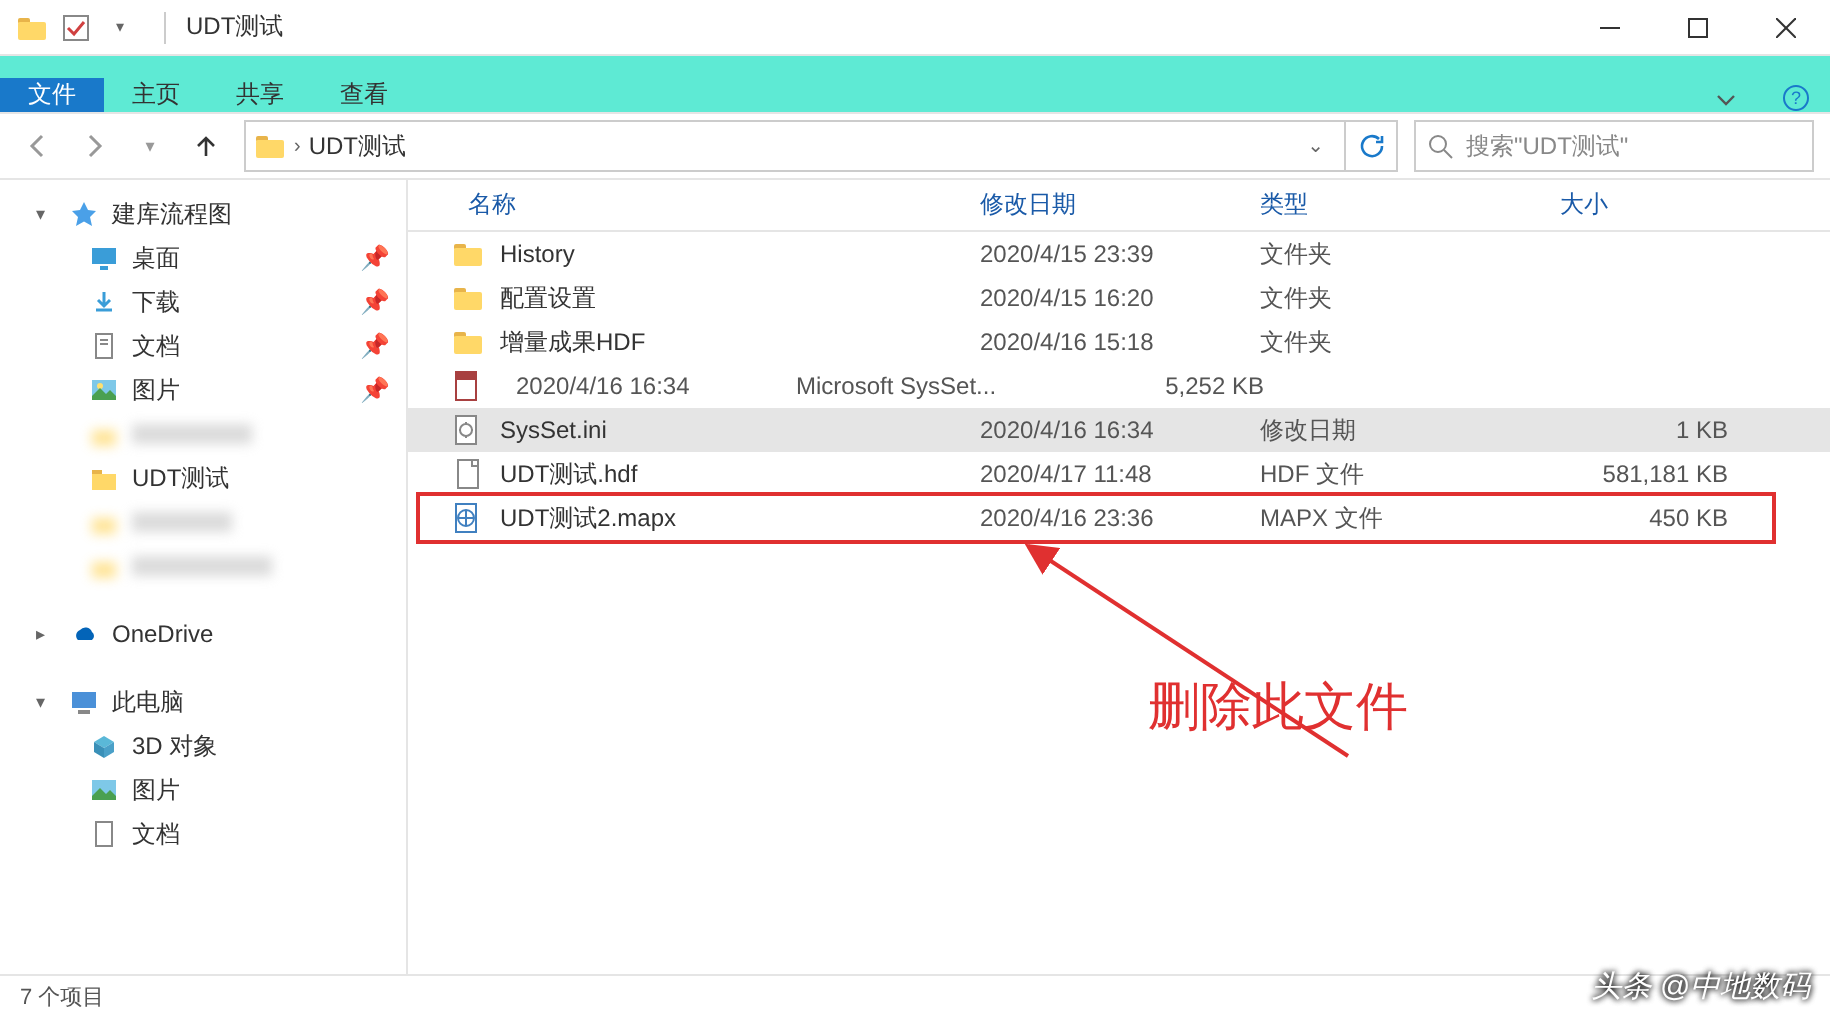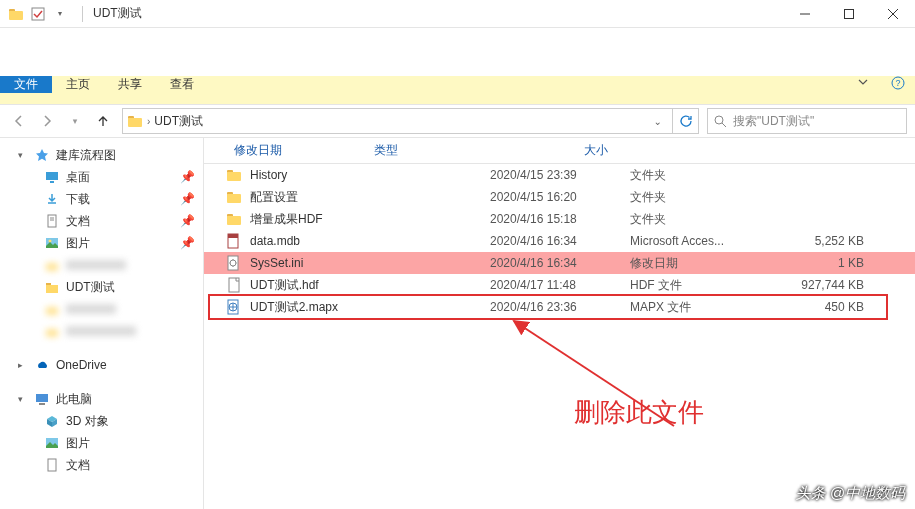--- a/index.html
+++ b/index.html
@@ -5,21 +5,21 @@
   * { box-sizing: border-box; margin: 0; padding: 0; font-family: "Microsoft YaHei", "Segoe UI", sans-serif; }
   body { width: 915px; height: 509px; background: #fff; overflow: hidden; position: relative; }
   .titlebar { height: 28px; display: flex; align-items: center; background: #fff; border-bottom: 1px solid #e5e5e5; }
   .titlebar .qat { display: flex; align-items: center; gap: 6px; padding: 0 8px; }
   .qat-icon { width: 16px; height: 16px; display: flex; align-items: center; justify-content: center; }
   .titlebar .divider { width: 1px; height: 16px; background: #ccc; margin: 0 6px; }
   .titlebar .title { font-size: 12px; color: #333; padding-left: 4px; }
   .winbtns { margin-left: auto; display: flex; }
   .winbtn { width: 44px; height: 28px; display: flex; align-items: center; justify-content: center; color: #333; }
 
-  .ribbon-tabs { height: 28px; display: flex; align-items: flex-start; background: #fef9c3; margin-top: 48px; }
+  .ribbon-tabs { height: 28px; display: flex; align-items: flex-end; background: #5eead4; }
   .ribbon-tab { padding: 0 14px; display: flex; align-items: center; font-size: 12px; color: #333; }
   .ribbon-tab.file { background: #1979ca; color: #fff; }
   .ribbon-expand { margin-left: auto; padding: 0 12px; display: flex; align-items: center; }
 
   .addrbar { height: 34px; display: flex; align-items: center; padding: 3px 8px; gap: 8px; background: #fff; border-top: 1px solid #e5e5e5; border-bottom: 1px solid #e5e5e5;}
   .nav-btns { display: flex; gap: 6px; align-items: center; }
   .nav-arrow { width: 22px; height: 22px; display: flex; align-items: center; justify-content: center; color: #999; }
   .nav-arrow.enabled { color: #333; }
   .addrbox { flex: 1; height: 26px; border: 1px solid #ccc; display: flex; align-items: center; padding: 0 4px; }
   .addrbox .folder-ico { width: 16px; height: 16px; margin-right: 4px; }
@@ -38,25 +38,25 @@
   .nav-item.child { padding-left: 44px; }
   .nav-spacer { height: 12px; }
   .blurred { filter: blur(3px); opacity: 0.7; }
 
   .filepane { flex: 1; display: flex; flex-direction: column; position: relative; }
   .col-headers { display: flex; height: 26px; align-items: center; border-bottom: 1px solid #e5e5e5; font-size: 12px; color: #1a5aa8; padding-left: 22px; }
   .col-headers div { padding: 0 8px; }
   .col-name { width: 256px; }
   .col-date { width: 140px; }
   .col-type { width: 150px; }
-  .col-size { width: 100px; text-align: right; }
+  .col-size { width: 100px; text-align: left; }
 
   .filelist { flex: 1; }
   .filerow { display: flex; align-items: center; height: 22px; font-size: 12px; color: #333; padding-left: 22px; }
-  .filerow.selected { background: #fca5a5; }
+  .filerow.selected { background: #e5e5e5; }
   .filerow .ico { width: 16px; height: 16px; margin-right: 8px; }
   .filerow .fname { width: 232px; white-space: nowrap; overflow: hidden; text-overflow: ellipsis; }
   .filerow .fdate { width: 140px; color: #555; padding: 0 8px;}
   .filerow .ftype { width: 150px; color: #555; padding: 0 8px; white-space: nowrap; overflow: hidden; text-overflow: ellipsis;}
   .filerow .fsize { width: 100px; text-align: right; color: #555; padding: 0 8px;}
 
   .statusbar { height: 22px; border-top: 1px solid #e5e5e5; display: flex; align-items: center; padding: 0 10px; font-size: 11px; color: #555; }
 
   .annot-box { position: absolute; border: 2px solid #e03030; pointer-events: none; }
   .annot-text { position: absolute; color: #e03030; font-size: 26px; pointer-events: none; }
@@ -300,20 +300,21 @@
           <svg width="14" height="14">
             <rect x="3" y="1" width="8" height="12" fill="#fff" stroke="#888"></rect>
           </svg>
         </span>
         <span>文档</span>
       </div>
   </div>
 
   <div class="filepane">
     <div class="col-headers">
+      <div class="col-name">名称</div>
       <div class="col-date">修改日期</div>
       <div class="col-type">类型</div>
       <div class="col-size">大小</div>
     </div>
     <div class="filelist" id="filelist">
         <div class="filerow">
           <span class="ico">
             <svg width="16" height="16" viewBox="0 0 16 16">
               <rect x="1" y="3" width="6" height="3" rx="1" fill="#e8b44a"></rect>
               <rect x="1" y="5" width="14" height="9" rx="1" fill="#ffd868"></rect>
@@ -348,23 +349,22 @@
           <span class="ftype">文件夹</span>
           <span class="fsize"></span>
         </div>
         <div class="filerow">
           <span class="ico">
             <svg width="16" height="16" viewBox="0 0 16 16">
               <rect x="2" y="1" width="10" height="14" fill="#fff" stroke="#a84040"></rect>
               <rect x="2" y="1" width="10" height="4" fill="#a84040"></rect>
             </svg>
           </span>
-          <span class="fname">data.mdb</span>
           <span class="fdate">2020/4/16 16:34</span>
-          <span class="ftype">Microsoft Acces...</span>
+          <span class="ftype">Microsoft SysSet...</span>
           <span class="fsize">5,252 KB</span>
         </div>
         <div class="filerow selected">
           <span class="ico">
             <svg width="16" height="16" viewBox="0 0 16 16">
               <rect x="2" y="1" width="10" height="14" fill="#fff" stroke="#888"></rect>
               <circle cx="7" cy="8" r="3" fill="none" stroke="#888"></circle>
               <path d="M7 4 V5 M7 11 V12 M3.5 8 H4.5 M9.5 8 H10.5" stroke="#888"></path>
             </svg>
           </span>
@@ -376,21 +376,21 @@
         <div class="filerow">
           <span class="ico">
             <svg width="16" height="16" viewBox="0 0 16 16">
               <rect x="3" y="1" width="10" height="14" fill="#fff" stroke="#888"></rect>
               <path d="M10 1 V4 H13" fill="none" stroke="#888"></path>
             </svg>
           </span>
           <span class="fname">UDT测试.hdf</span>
           <span class="fdate">2020/4/17 11:48</span>
           <span class="ftype">HDF 文件</span>
-          <span class="fsize">927,744 KB</span>
+          <span class="fsize">581,181 KB</span>
         </div>
         <div class="filerow">
           <span class="ico">
             <svg width="16" height="16" viewBox="0 0 16 16">
               <rect x="2" y="1" width="10" height="14" fill="#fff" stroke="#4080c0"></rect>
               <circle cx="7" cy="8" r="4" fill="none" stroke="#4080c0"></circle>
               <path d="M3 8 H11 M7 4 V12" stroke="#4080c0"></path>
             </svg>
           </span>
           <span class="fname">UDT测试2.mapx</span>
@@ -402,21 +402,21 @@
 
     <div class="annot-box" style="left:4px; top:156px; width:680px; height:26px;"></div>
     <svg style="position:absolute; left:300px; top:178px; pointer-events:none;" width="180" height="120">
       <defs>
           <marker id="ah" markerWidth="8" markerHeight="8" refX="7" refY="4" orient="auto">
             <path d="M0 0 L8 4 L0 8 Z" fill="#e03030"></path>
           </marker>
         </defs>
       <line x1="170" y1="110" x2="10" y2="5" stroke="#e03030" stroke-width="2" marker-end="url(#ah)"></line>
     </svg>
-    <div class="annot-text" style="left:370px; top:257px;">删除此文件</div>
+    <div class="annot-text" style="left:370px; top:246px;">删除此文件</div>
   </div>
 </div>
 
 <div class="statusbar">
   <span>7 个项目</span>
 </div>
 
 <div class="watermark">头条 @中地数码</div>
 
 </body></html>

